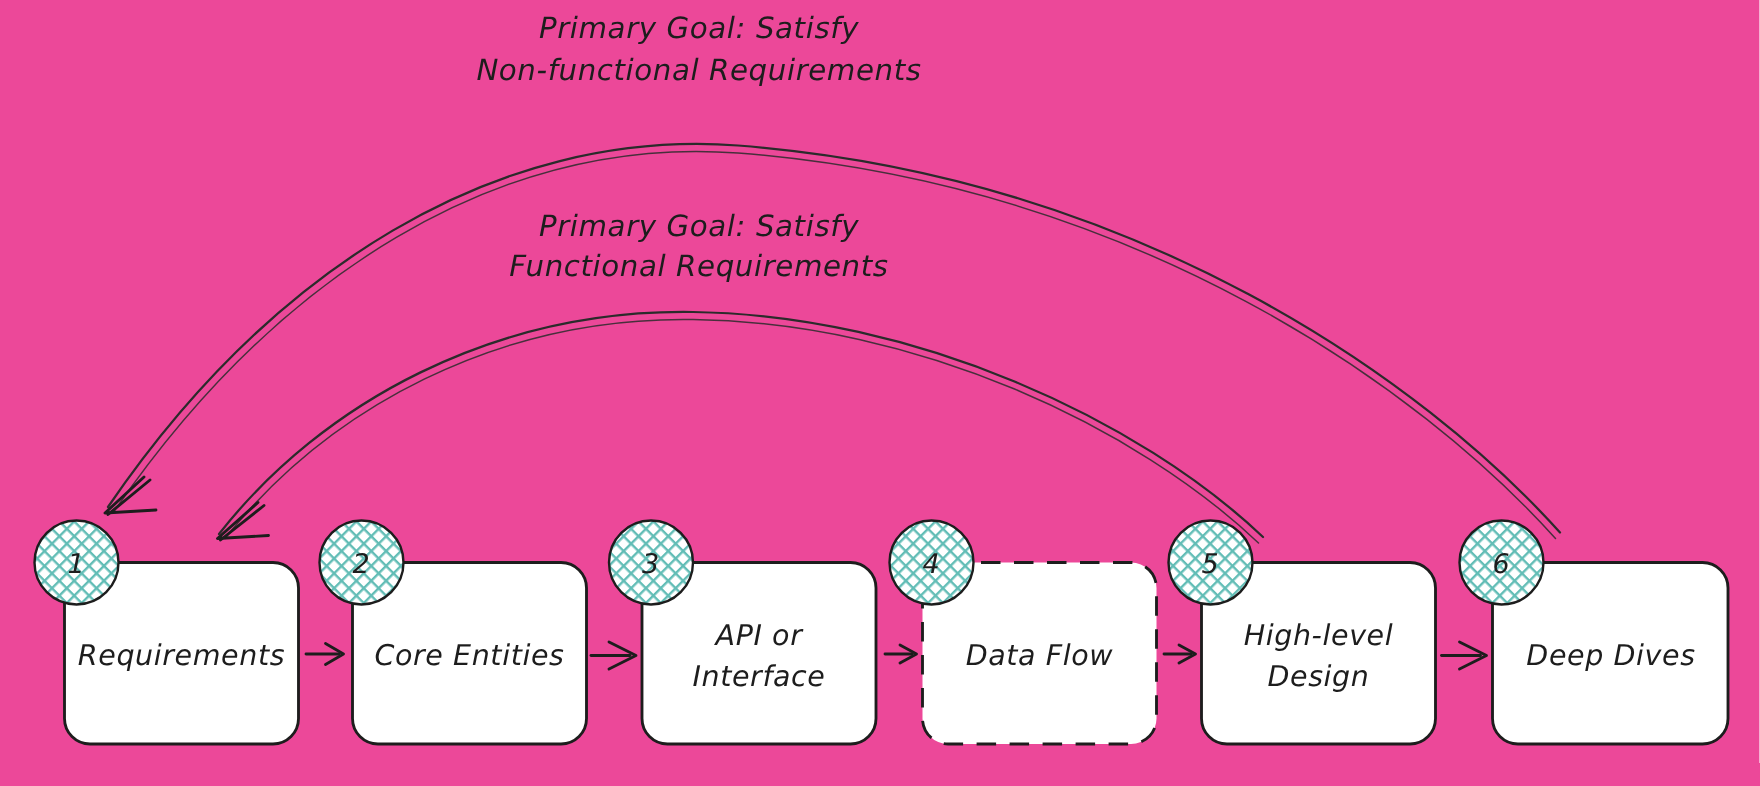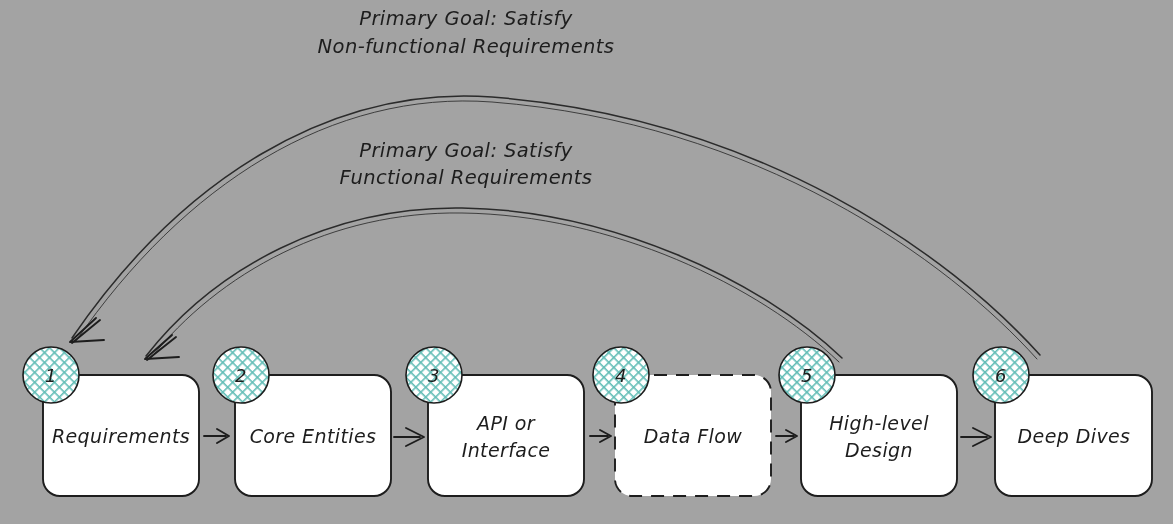--- a/index.html
+++ b/index.html
@@ -8,21 +8,21 @@
     padding: 0;
     background: #ffffff;
   }
   body {
     font-family: "DejaVu Sans", sans-serif;
   }
   #diagram-root {
     position: relative;
     width: 1173px;
     height: 524px;
-    background: #a3a3a3;
+    background: #ec4899;
     overflow: hidden;
   }
   #diagram-svg {
     position: absolute;
     left: 0;
     top: 0;
     width: 1173px;
     height: 524px;
   }
   .hand-text {

